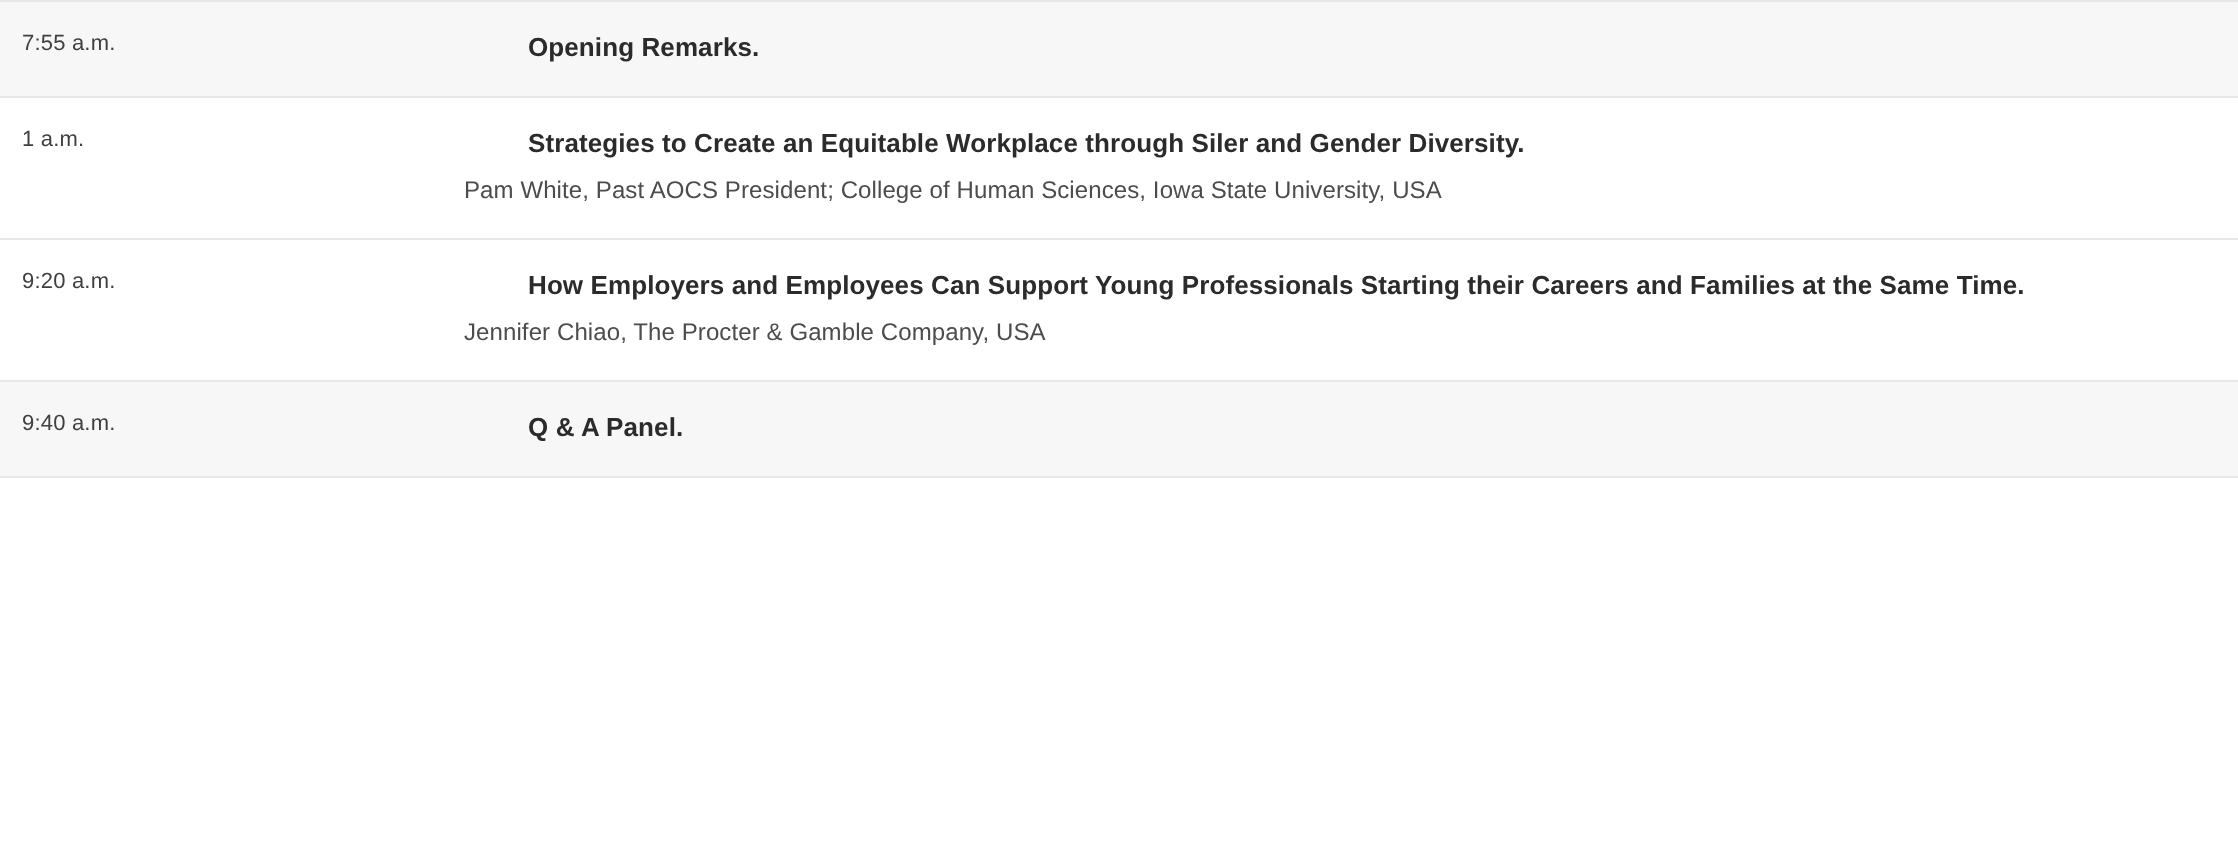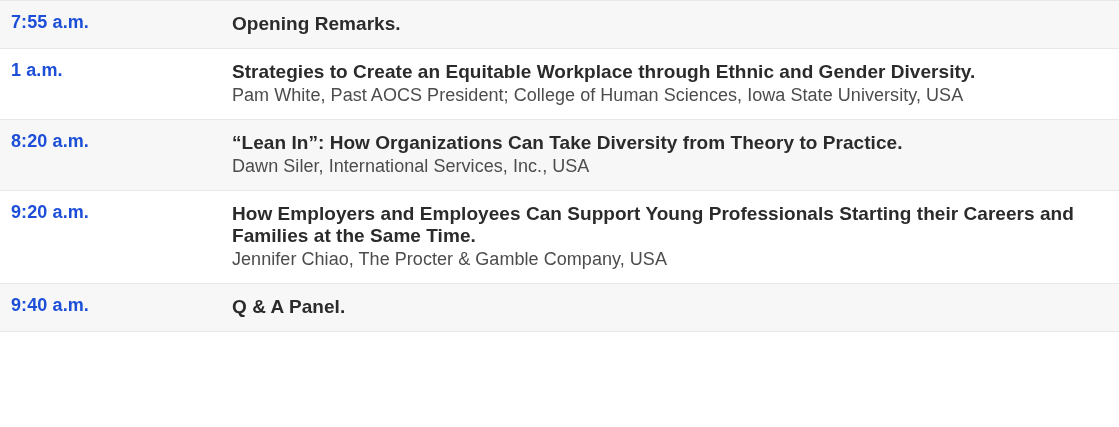--- a/index.html
+++ b/index.html
@@ -39,38 +39,39 @@
     padding: 12px 10px 13px 11px;
     box-sizing: border-box;
   }
 
   .cell-session {
     padding: 12px 14px 13px 0;
     box-sizing: border-box;
   }
 
   .time-label {
-    font-size: 18px;
-    font-weight: bold;
-    color: #1d4ed8;
+    font-size: 11px;
+    font-weight: normal;
+    color: #404040;
     line-height: 18px;
     letter-spacing: 0.1px;
     white-space: nowrap;
   }
 
   .session-title {
-    font-size: 19px;
+    font-size: 13px;
     font-weight: bold;
     color: #2b2b2b;
     line-height: 22px;
     letter-spacing: 0.05px;
+    margin-left: 32px;
   }
 
   .session-speaker {
-    font-size: 18px;
+    font-size: 12px;
     font-weight: normal;
     color: #4c4c4c;
     line-height: 22px;
     letter-spacing: 0.05px;
     margin-top: 1px;
   }
 
   .session-speaker:empty { display: none; }
 </style>
 </head>
@@ -84,31 +85,22 @@
         </td>
         <td class="cell-session">
           <div class="session-title">Opening Remarks.</div>
         </td>
       </tr>
       <tr class="schedule-row stripe-even">
         <td class="cell-time">
           <div class="time-label">1 a.m.</div>
         </td>
         <td class="cell-session">
-          <div class="session-title">Strategies to Create an Equitable Workplace through Ethnic and Gender Diversity.</div>
+          <div class="session-title">Strategies to Create an Equitable Workplace through Siler and Gender Diversity.</div>
           <div class="session-speaker">Pam White, Past AOCS President; College of Human Sciences, Iowa State University, USA</div>
-        </td>
-      </tr>
-      <tr class="schedule-row stripe-odd">
-        <td class="cell-time">
-          <div class="time-label">8:20 a.m.</div>
-        </td>
-        <td class="cell-session">
-          <div class="session-title">“Lean In”: How Organizations Can Take Diversity from Theory to Practice.</div>
-          <div class="session-speaker">Dawn Siler, International Services, Inc., USA</div>
         </td>
       </tr>
       <tr class="schedule-row stripe-even">
         <td class="cell-time">
           <div class="time-label">9:20 a.m.</div>
         </td>
         <td class="cell-session">
           <div class="session-title">How Employers and Employees Can Support Young Professionals Starting their Careers and Families at the Same Time.</div>
           <div class="session-speaker">Jennifer Chiao, The Procter &amp; Gamble Company, USA</div>
         </td>

